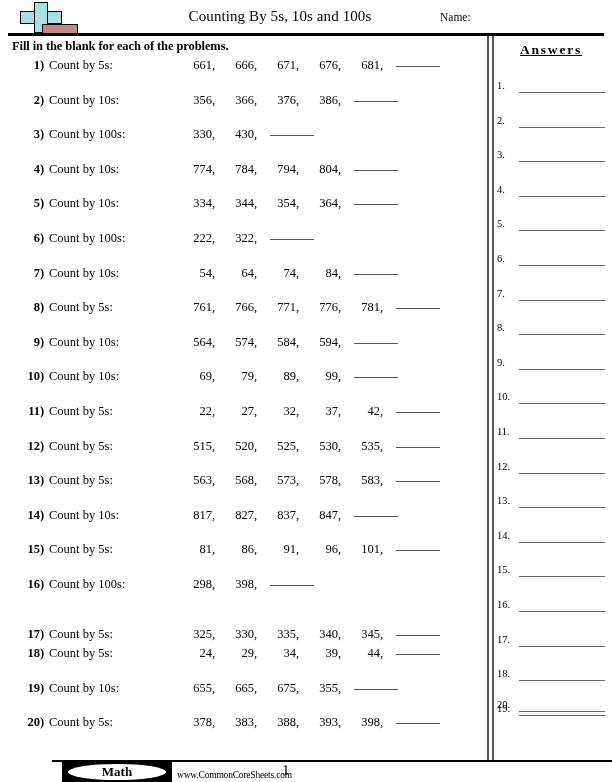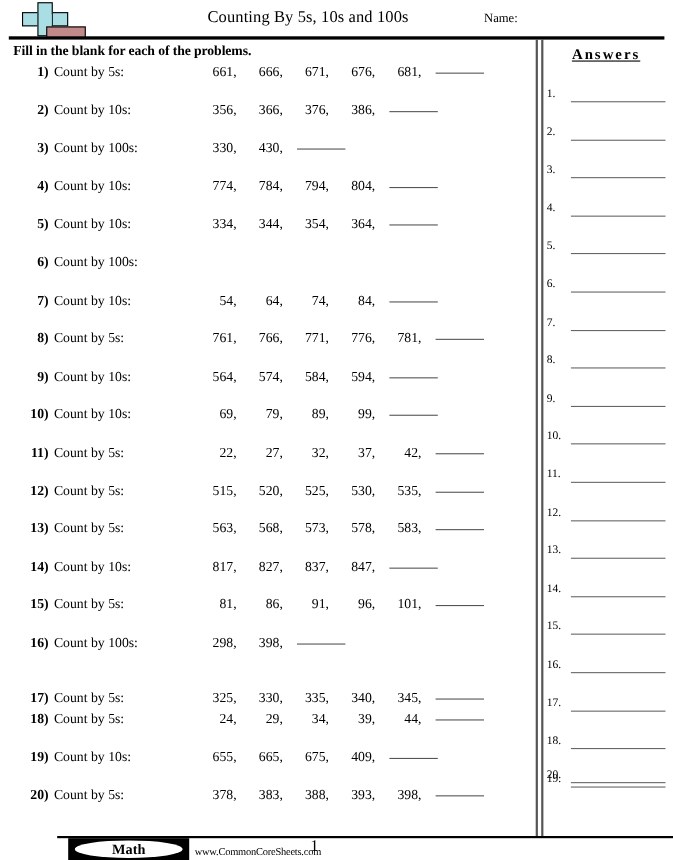--- a/index.html
+++ b/index.html
@@ -184,20 +184,21 @@
     <div class="prob" style="top: 144.4px;">
       <span class="num">5</span>
       <span class="paren">)</span>
       <span class="label">Count by 10s:</span>
       <span class="seq"><span class="term">334</span><span class="comma">,</span><span class="term">344</span><span class="comma">,</span><span class="term">354</span><span class="comma">,</span><span class="term">364</span><span class="comma">,</span><span class="blank"></span></span>
     </div>
     <div class="prob" style="top: 179px;">
       <span class="num">6</span>
       <span class="paren">)</span>
       <span class="label">Count by 100s:</span>
+      <span class="seq"><span class="term">222</span><span class="comma">,</span><span class="term">322</span><span class="comma">,</span><span class="blank"></span></span>
     </div>
     <div class="prob" style="top: 213.6px;">
       <span class="num">7</span>
       <span class="paren">)</span>
       <span class="label">Count by 10s:</span>
       <span class="seq"><span class="term">54</span><span class="comma">,</span><span class="term">64</span><span class="comma">,</span><span class="term">74</span><span class="comma">,</span><span class="term">84</span><span class="comma">,</span><span class="blank"></span></span>
     </div>
     <div class="prob" style="top: 248.2px;">
       <span class="num">8</span>
       <span class="paren">)</span>
@@ -261,21 +262,21 @@
     <div class="prob" style="top: 594.2px;">
       <span class="num">18</span>
       <span class="paren">)</span>
       <span class="label">Count by 5s:</span>
       <span class="seq"><span class="term">24</span><span class="comma">,</span><span class="term">29</span><span class="comma">,</span><span class="term">34</span><span class="comma">,</span><span class="term">39</span><span class="comma">,</span><span class="term">44</span><span class="comma">,</span><span class="blank"></span></span>
     </div>
     <div class="prob" style="top: 628.8px;">
       <span class="num">19</span>
       <span class="paren">)</span>
       <span class="label">Count by 10s:</span>
-      <span class="seq"><span class="term">655</span><span class="comma">,</span><span class="term">665</span><span class="comma">,</span><span class="term">675</span><span class="comma">,</span><span class="term">409</span><span class="comma">,</span><span class="blank"></span></span>
+      <span class="seq"><span class="term">655</span><span class="comma">,</span><span class="term">665</span><span class="comma">,</span><span class="term">675</span><span class="comma">,</span><span class="term">355</span><span class="comma">,</span><span class="blank"></span></span>
     </div>
     <div class="prob" style="top: 663.4px;">
       <span class="num">20</span>
       <span class="paren">)</span>
       <span class="label">Count by 5s:</span>
       <span class="seq"><span class="term">378</span><span class="comma">,</span><span class="term">383</span><span class="comma">,</span><span class="term">388</span><span class="comma">,</span><span class="term">393</span><span class="comma">,</span><span class="term">398</span><span class="comma">,</span><span class="blank"></span></span>
     </div>
   </div>
 
 <div id="answers">

